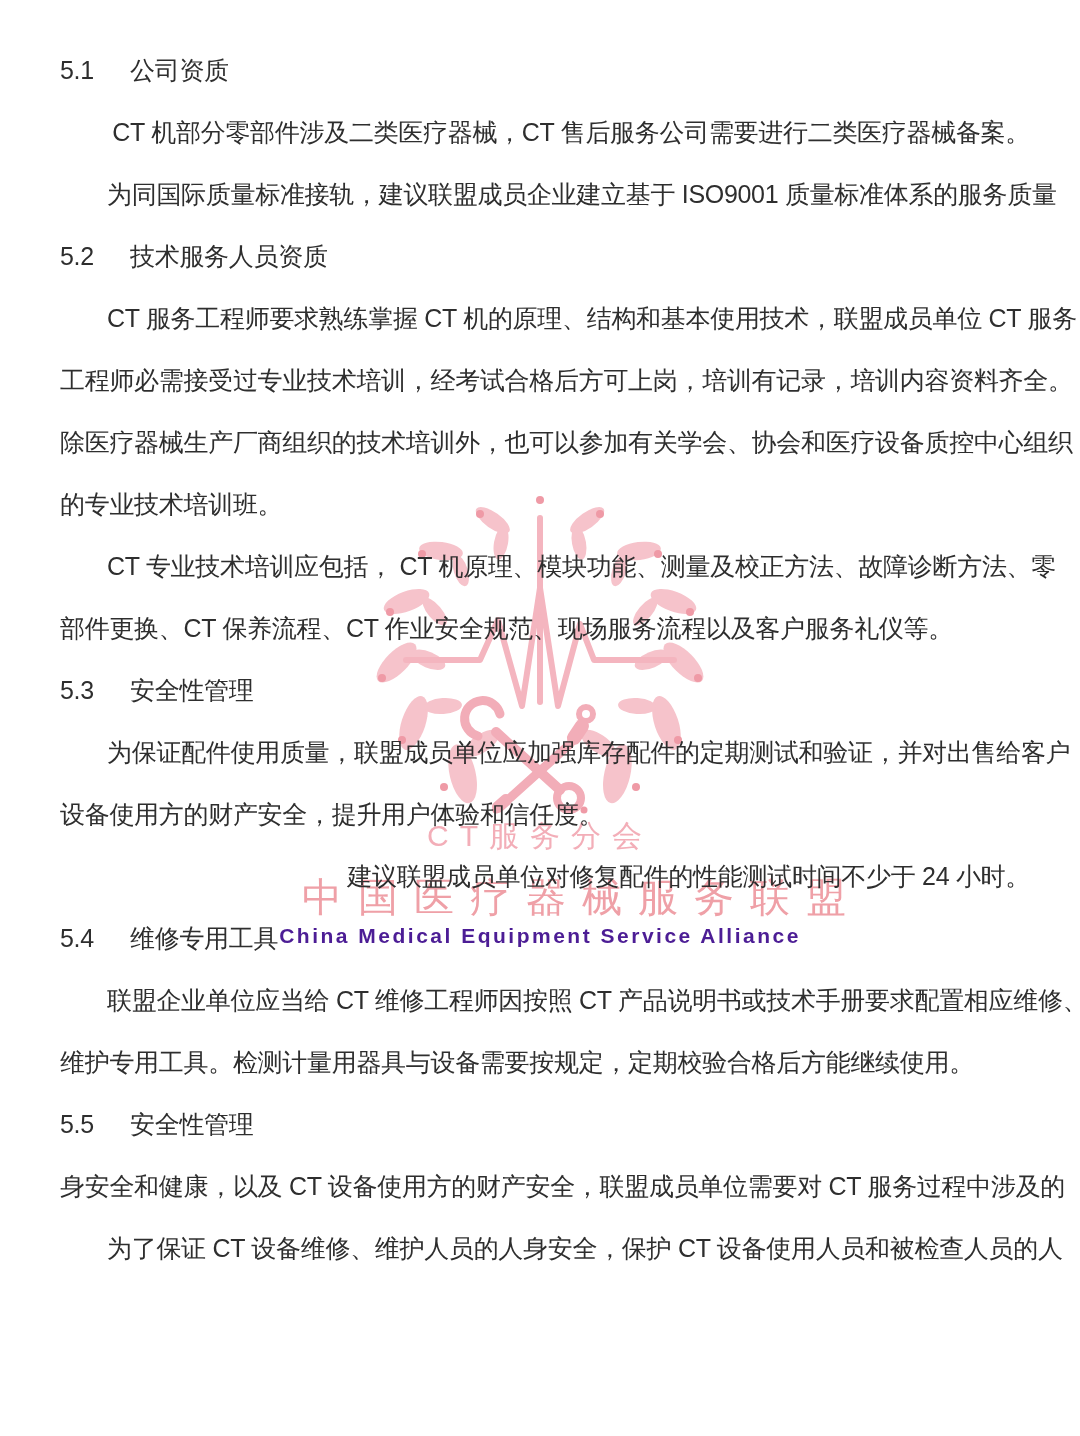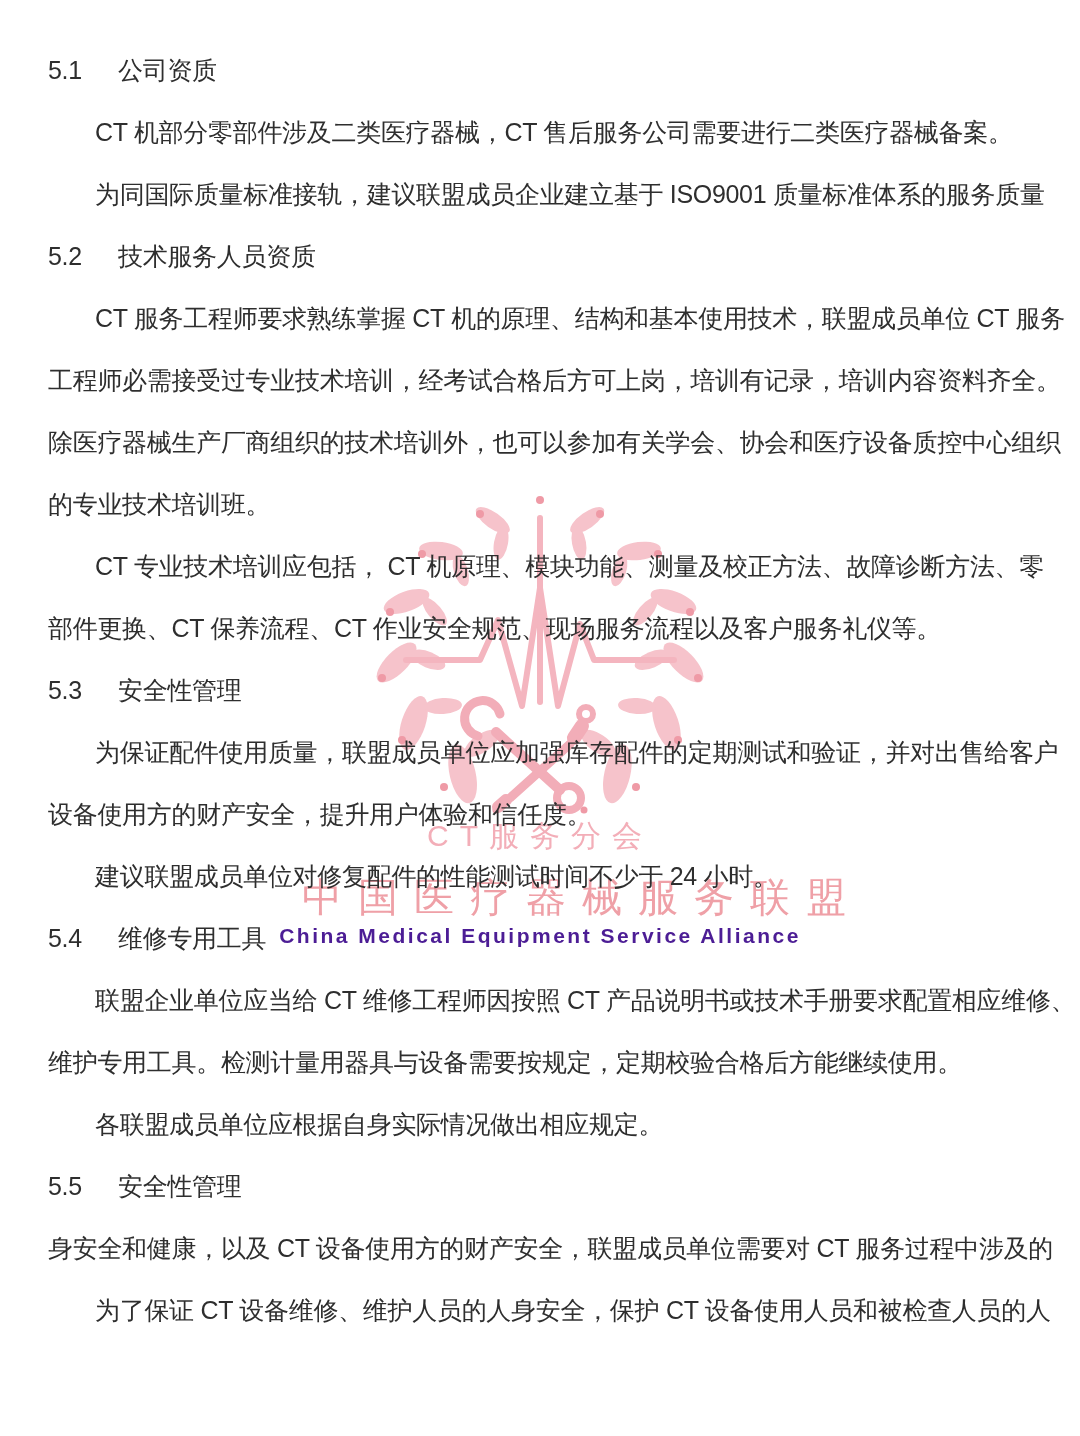--- a/index.html
+++ b/index.html
@@ -50,29 +50,30 @@
     letter-spacing: 2.5px;
     color: #4c1d95;
   }
 
   
   .content {
     position: absolute; inset: 0;
     z-index: 2;
     padding: 39px 50px 0 48px;
     box-sizing: border-box;
+    margin-left: 12px;
   }
   .line {
     height: 62px;
     line-height: 62px;
     font-size: 25px;
     letter-spacing: -0.3px;
     white-space: nowrap;
   }
-  .line.indent { padding-left: 47px; }
+  .line.indent { padding-left: 47px; text-align: right; }
   .line.heading .num {
     display: inline-block;
     width: 70px;
   }
 </style>
 </head>
 <body>
 
 <div class="watermark">
   <svg class="wreath-svg" viewBox="0 0 384 336" xmlns="http://www.w3.org/2000/svg">
@@ -187,17 +188,16 @@
     <div class="line flush">的专业技术培训班。</div>
     <div class="line indent">CT 专业技术培训应包括， CT 机原理、模块功能、测量及校正方法、故障诊断方法、零</div>
     <div class="line flush">部件更换、CT 保养流程、CT 作业安全规范、现场服务流程以及客户服务礼仪等。</div>
     <div class="line heading"><span class="num">5.3</span><span>安全性管理</span></div>
     <div class="line indent">为保证配件使用质量，联盟成员单位应加强库存配件的定期测试和验证，并对出售给客户</div>
     <div class="line flush">设备使用方的财产安全，提升用户体验和信任度。</div>
     <div class="line indent">建议联盟成员单位对修复配件的性能测试时间不少于 24 小时。</div>
     <div class="line heading"><span class="num">5.4</span><span>维修专用工具</span></div>
     <div class="line indent">联盟企业单位应当给 CT 维修工程师因按照 CT 产品说明书或技术手册要求配置相应维修、</div>
     <div class="line flush">维护专用工具。检测计量用器具与设备需要按规定，定期校验合格后方能继续使用。</div>
-    <div class="line indent">各联盟成员单位应根据自身实际情况做出相应规定。</div>
     <div class="line heading"><span class="num">5.5</span><span>安全性管理</span></div>
     <div class="line flush">身安全和健康，以及 CT 设备使用方的财产安全，联盟成员单位需要对 CT 服务过程中涉及的</div>
     <div class="line indent">为了保证 CT 设备维修、维护人员的人身安全，保护 CT 设备使用人员和被检查人员的人</div>
   </div>
 
 </body></html>

